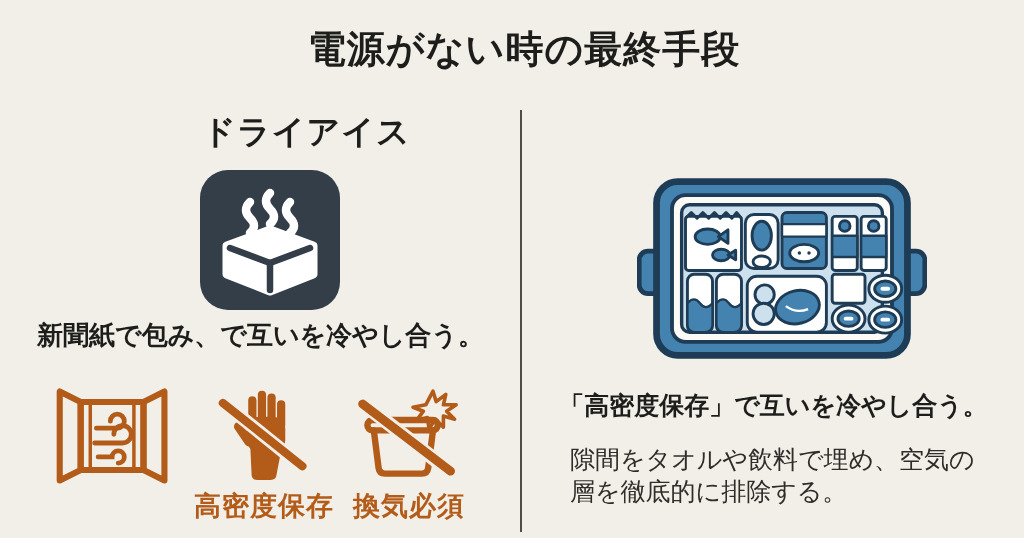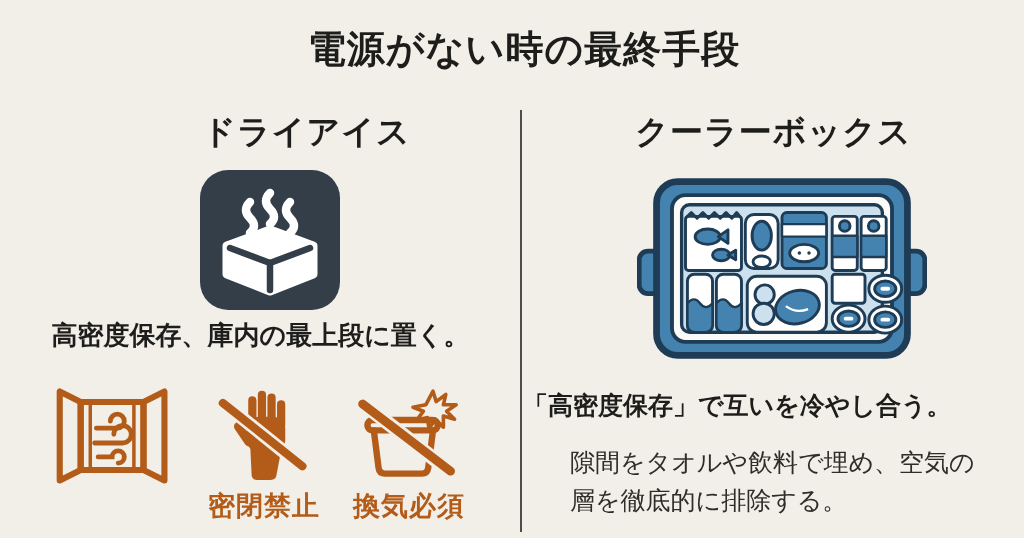--- a/index.html
+++ b/index.html
@@ -33,25 +33,25 @@
 
   .warning{position:absolute;top:388px;width:150px;text-align:center;}
   .warning-1{left:37px;} .warning-2{left:189px;} .warning-3{left:334px;}
   .w-icon{height:96px;display:flex;align-items:center;justify-content:center;}
   .w-icon svg{height:96px;}
   .w-label{margin-top:4px;font-size:27px;font-weight:800;color:#b35c19;letter-spacing:1px;}
 
   .cooler{position:absolute;left:637px;top:172px;width:290px;height:193px;}
   .right-bold{
     position:absolute;left:523px;top:389px;width:501px;margin:0;
-    text-align:left;font-size:25px;font-weight:800;
+    text-align:center;font-size:25px;font-weight:800;
   }
   .right-para{
     position:absolute;left:570px;top:443px;width:420px;margin:0;
-    font-size:25px;line-height:38px;font-weight:400;color:#2f2d2a;
+    font-size:25px;line-height:32px;font-weight:400;color:#2f2d2a;
   }
 </style>
 </head>
 <body>
 
 <div class="canvas">
 
   <h1 class="page-title">電源がない時の最終手段</h1>
 
   <div class="divider"></div>
@@ -68,21 +68,21 @@
       </g>
       <path d="M70 60 L113 76 L113 104 L70 121 L27 104 L27 76 Z" fill="#ffffff" stroke="#ffffff" stroke-width="9" stroke-linejoin="round"></path>
       <g stroke="#343e48" stroke-width="6.5" stroke-linecap="round" fill="none">
         <path d="M70 120 L70 93"></path>
         <path d="M70 93 L30 78"></path>
         <path d="M70 93 L110 78"></path>
       </g>
     </svg>
   </div>
 
-  <p class="left-desc">高密度保存、庫内の最上段に置く。</p>
+  <p class="left-desc">新聞紙で包み、で互いを冷やし合う。</p>
 
   <div class="warning warning-1">
     <div class="w-icon">
       <svg viewBox="0 0 140 110">
         <g stroke="#b35c19" stroke-width="7" fill="none" stroke-linejoin="round" stroke-linecap="round">
           <rect x="34" y="16" width="72" height="78"></rect>
           <path d="M45 16 V94" stroke-width="4"></path>
           <path d="M95 16 V94" stroke-width="4"></path>
           <path d="M34 16 L10 4 V106 L34 94 Z"></path>
           <path d="M106 16 L130 4 V106 L106 94 Z"></path>
@@ -105,39 +105,38 @@
           <rect x="75" y="8" width="12" height="48" rx="6"></rect>
           <rect x="89" y="18" width="12" height="42" rx="6"></rect>
           <rect x="26" y="50" width="13" height="40" rx="6.5" transform="rotate(-34 32 56)"></rect>
           <rect x="45" y="42" width="56" height="52" rx="18"></rect>
           <path d="M50 86 L96 86 L88 128 Q87 134 80 134 L60 134 Q53 134 52 128 Z"></path>
         </g>
         <line x1="6" y1="18" x2="130" y2="118" stroke="#f2efe8" stroke-width="20"></line>
         <line x1="10" y1="22" x2="126" y2="114" stroke="#b35c19" stroke-width="12" stroke-linecap="round"></line>
       </svg>
     </div>
-    <div class="w-label">密閉禁止</div>
+    <div class="w-label">高密度保存</div>
   </div>
 
   <div class="warning warning-3">
     <div class="w-icon">
       <svg viewBox="0 0 140 120">
         <path d="M100 4 L104 17 L116 8 L113 21 L129 21 L117 29 L127 39 L113 35 L113 49 L103 39 L95 51 L93 37 L79 41 L88 29 L75 24 L91 21 Z" fill="none" stroke="#b35c19" stroke-width="4.5" stroke-linejoin="round"></path>
         <g stroke="#b35c19" stroke-width="8" fill="none" stroke-linejoin="round" stroke-linecap="round">
           <rect x="18" y="40" width="88" height="13" rx="6.5"></rect>
           <path d="M26 53 L32 100 Q33 107 40 107 L86 107 Q93 107 94 100 L100 53"></path>
         </g>
         <line x1="8" y1="16" x2="126" y2="108" stroke="#f2efe8" stroke-width="18"></line>
         <line x1="12" y1="20" x2="122" y2="104" stroke="#b35c19" stroke-width="11" stroke-linecap="round"></line>
       </svg>
     </div>
     <div class="w-label">換気必須</div>
   </div>
 
-  <h2 class="col-heading right-heading">クーラーボックス</h2>
 
   <div class="cooler">
     <svg viewBox="0 0 300 200" width="290" height="193">
 
       <rect x="2" y="82" width="26" height="44" rx="9" fill="#4483b0" stroke="#1e3c55" stroke-width="5"></rect>
       <rect x="272" y="82" width="26" height="44" rx="9" fill="#4483b0" stroke="#1e3c55" stroke-width="5"></rect>
 
       <rect x="20" y="10" width="260" height="180" rx="22" fill="#4483b0" stroke="#1e3c55" stroke-width="7"></rect>
       <rect x="36" y="24" width="228" height="152" rx="14" fill="#fbfaf6" stroke="#1e3c55" stroke-width="4"></rect>
       <rect x="46" y="34" width="208" height="132" rx="8" fill="#cde0ed" stroke="#1e3c55" stroke-width="3.5"></rect>

